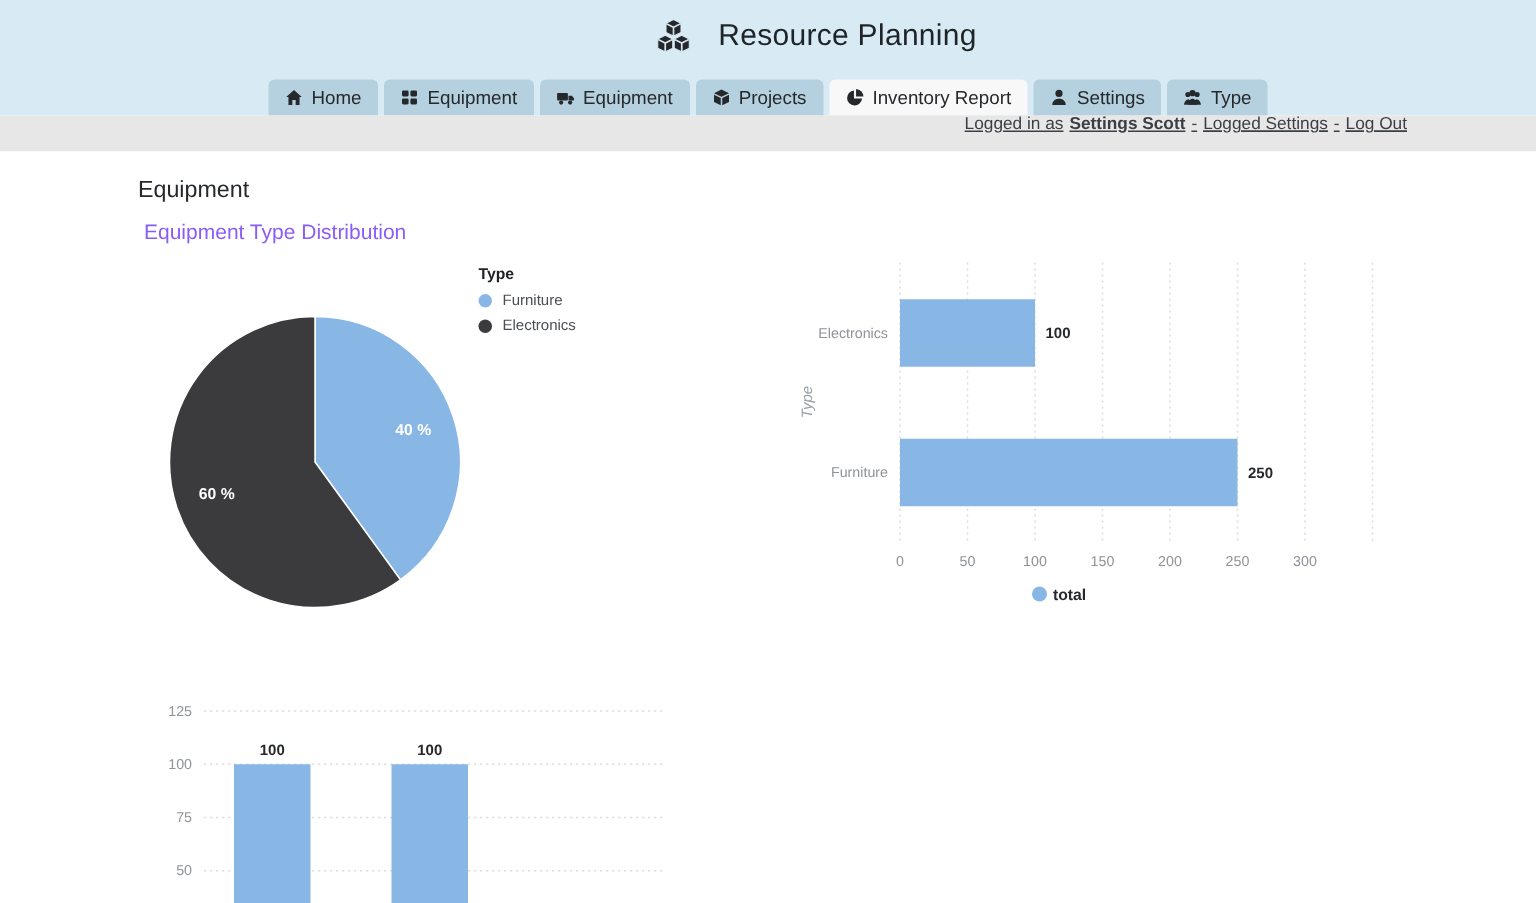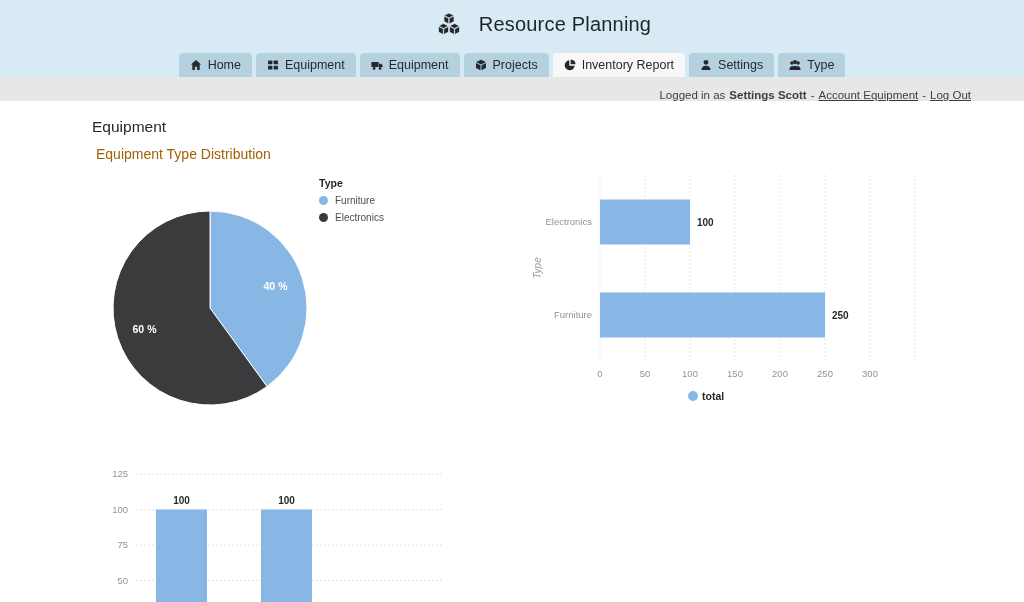--- a/index.html
+++ b/index.html
@@ -27,31 +27,31 @@
   .tab {
     height:24px; padding:0 11px; display:flex; align-items:center; gap:6px;
     background:#b5d1df; border-radius:4px 4px 0 0;
     font-size:12.5px; color:#26292c; cursor:pointer; white-space:nowrap;
   }
   .tab.active { background:#f8f8f8; }
   .tab .ticon { width:12px; height:12px; color:#26292c; display:block; }
   
   .session-bar {
     position:absolute; top:77px; left:0; width:1024px; height:24px;
-    background:#e7e7e7; display:flex; align-items:flex-end; justify-content:flex-end;
-    padding-right:53px; font-size:11.5px; color:#3b3f44;
+    background:#e7e7e7; display:flex; align-items:flex-start; justify-content:flex-end;
+    padding-right:86px; font-size:11.5px; color:#3b3f44;text-decoration:underline;
   }
   .session-bar b { font-weight:700; }
   .session-bar .sep { margin:0 4px; }
   .session-bar a { color:#3b3f44; text-decoration:underline; cursor:pointer; }
   .session-bar .prefix { margin-right:4px; }
   
   .content { position:absolute; top:101px; left:0; width:1024px; height:501px; background:#fff; }
   .page-title { position:absolute; left:92px; top:17px; font-size:15.5px; font-weight:400; color:#26292c; }
-  .chart-title { position:absolute; font-size:14px; font-weight:400; color:#a16207; }
+  .chart-title { position:absolute; font-size:14px; font-weight:400; color:#8b5cf6; }
   #pie-title  { left:96px;  top:45px; }
   #hbar-title { left:524px; top:44px; }
   
   #pie-svg  { position:absolute; left:110px; top:107px; }
   #hbar-svg { position:absolute; left:530px; top:69px; }
   #vbar-svg { position:absolute; left:90px;  top:354px; }
   svg text { font-family:"Liberation Sans", sans-serif; }
   
   .pie-legend { position:absolute; left:319px; top:76px; }
   .pie-legend .lg-title { font-size:10.5px; font-weight:700; color:#1f2327; margin-bottom:6px; }
@@ -134,21 +134,21 @@
         </svg>
         <span>Type</span>
       </div>
     </nav>
 </div>
 
 <div class="session-bar">
   <span class="prefix">Logged in as</span>
   <b>Settings Scott</b>
   <span class="sep">-</span>
-  <a>Account Equipment</a>
+  <a>Logged Settings</a>
   <span class="sep">-</span>
   <a>Log Out</a>
 </div>
 
 <div class="content">
   <div class="page-title">Equipment</div>
 
   <div class="chart-title" id="pie-title">Equipment Type Distribution</div>
   <svg id="pie-svg" width="200" height="200">
       <path d="M100 100 L100.0 3.0 A97 97 0 0 1 157.0 178.5 Z" fill="#88b7e6" stroke="#ffffff" stroke-width="1"></path>

